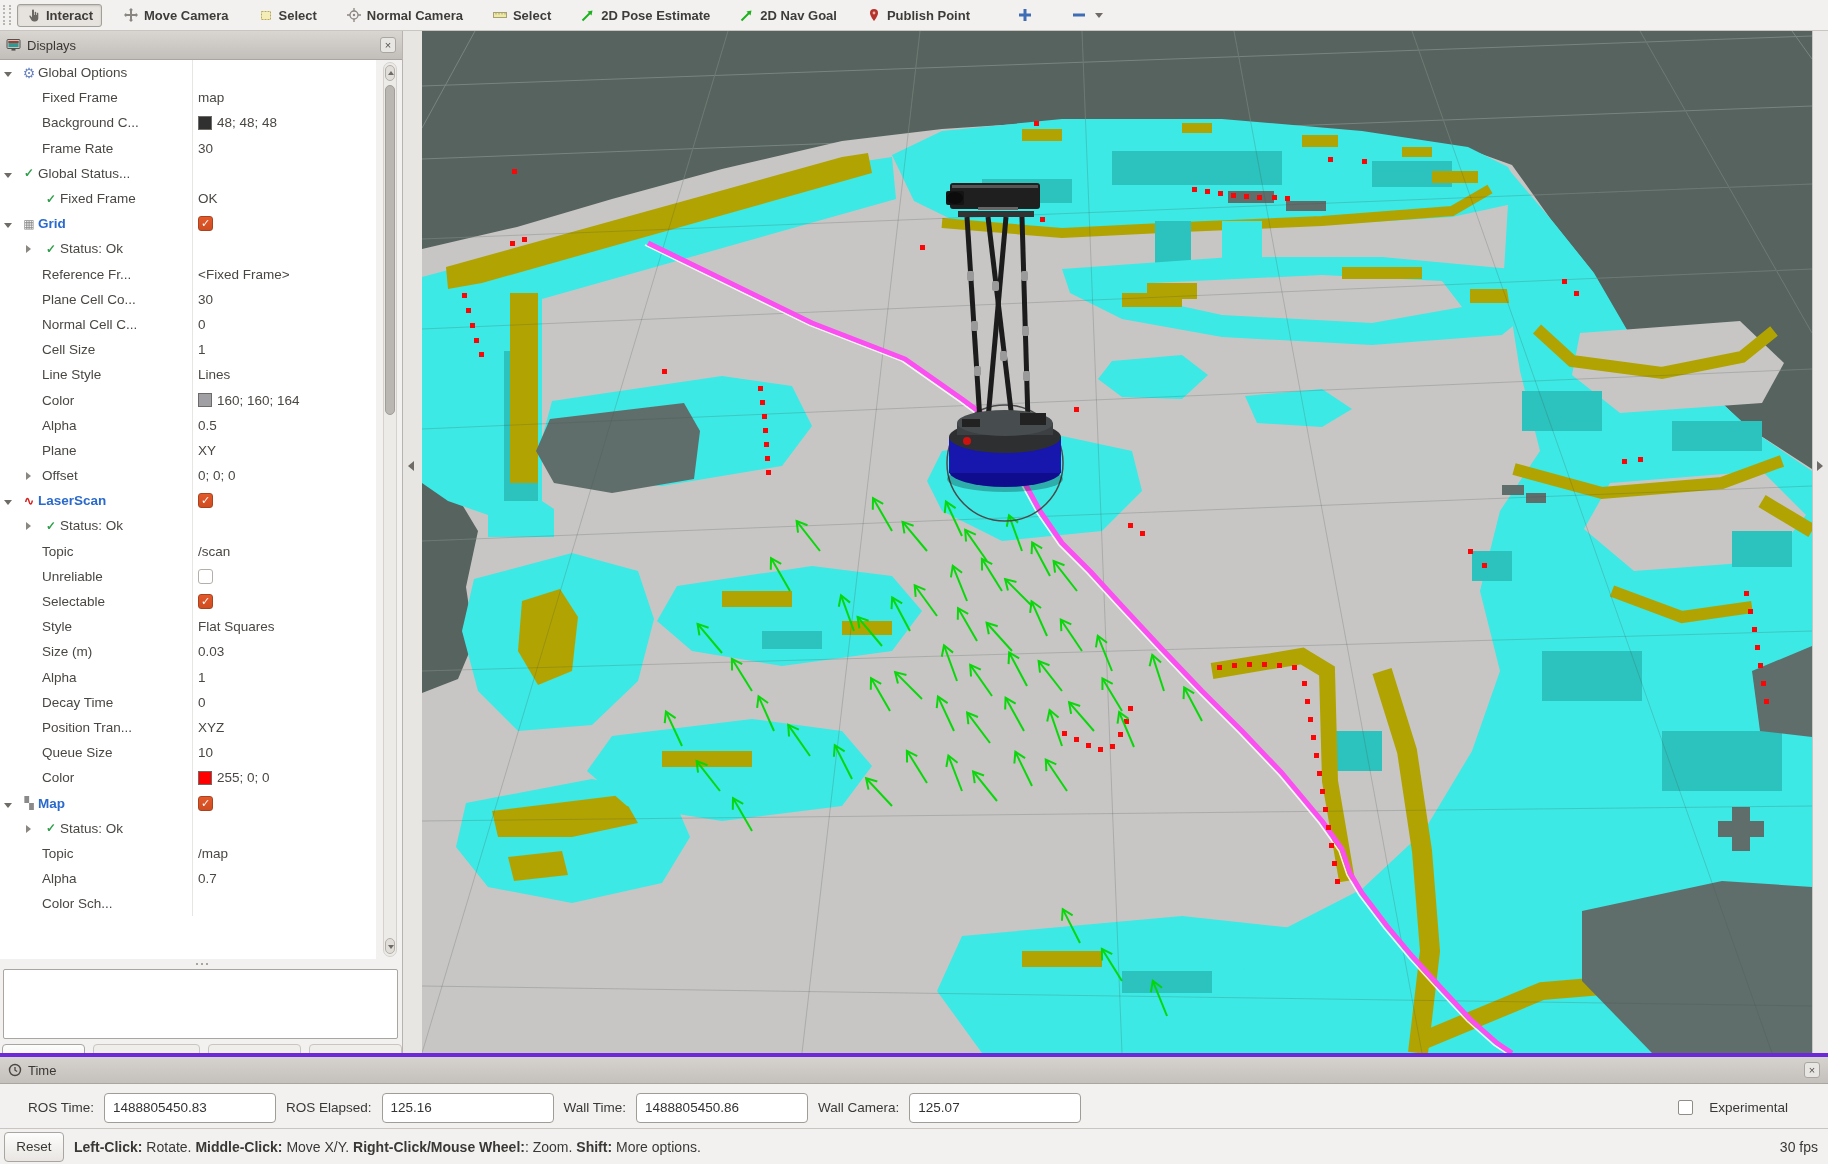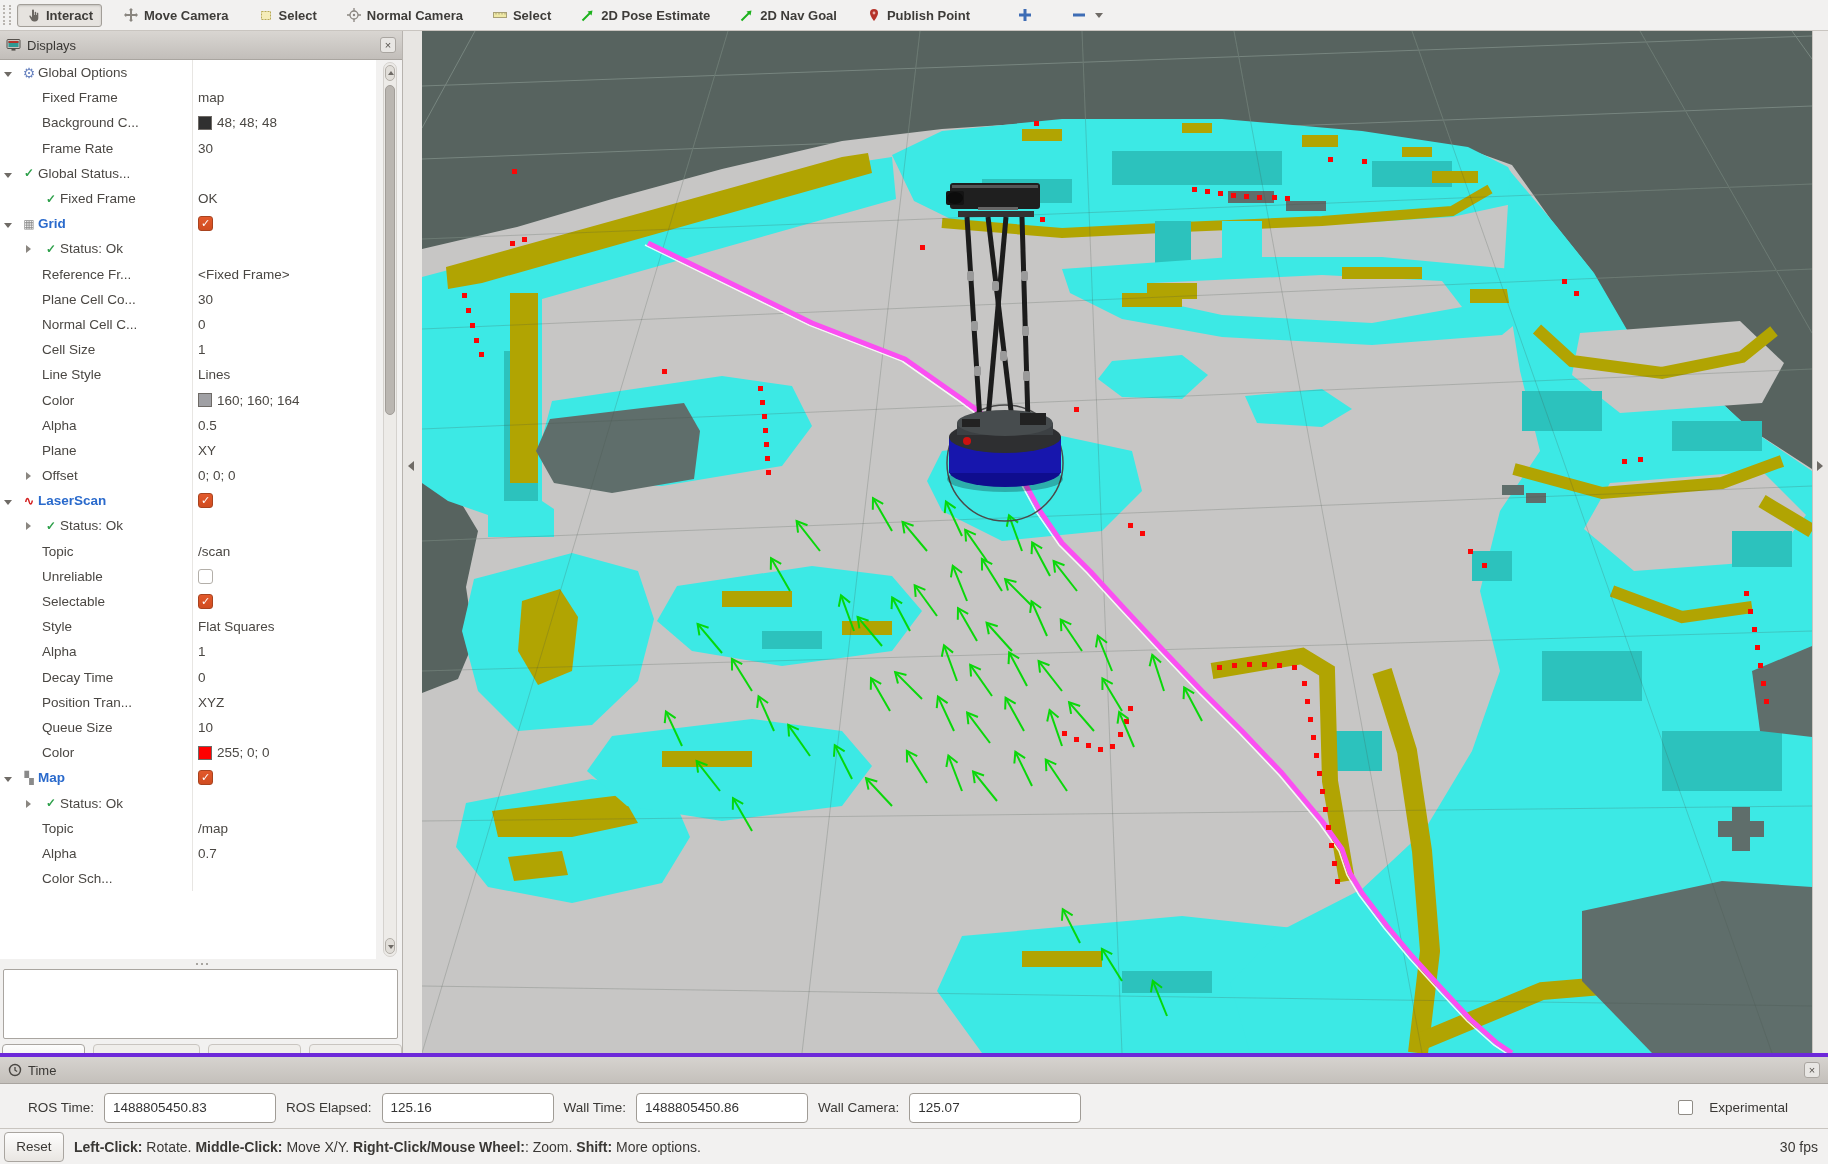--- a/index.html
+++ b/index.html
@@ -414,20 +414,30 @@
           <span class="tlabel">Style</span>
         </div>
         <div class="tval">
           <span class="vtext">Flat Squares</span>
         </div>
       </div>
       <div class="trow">
         <div class="tname">
           <span class="ind" style="width: 26px;"></span>
           <span class="exp exp-n"></span>
+          <span class="tlabel">Size (m)</span>
+        </div>
+        <div class="tval">
+          <span class="vtext">0.03</span>
+        </div>
+      </div>
+      <div class="trow">
+        <div class="tname">
+          <span class="ind" style="width: 26px;"></span>
+          <span class="exp exp-n"></span>
           <span class="tlabel">Alpha</span>
         </div>
         <div class="tval">
           <span class="vtext">1</span>
         </div>
       </div>
       <div class="trow">
         <div class="tname">
           <span class="ind" style="width: 26px;"></span>
           <span class="exp exp-n"></span>

